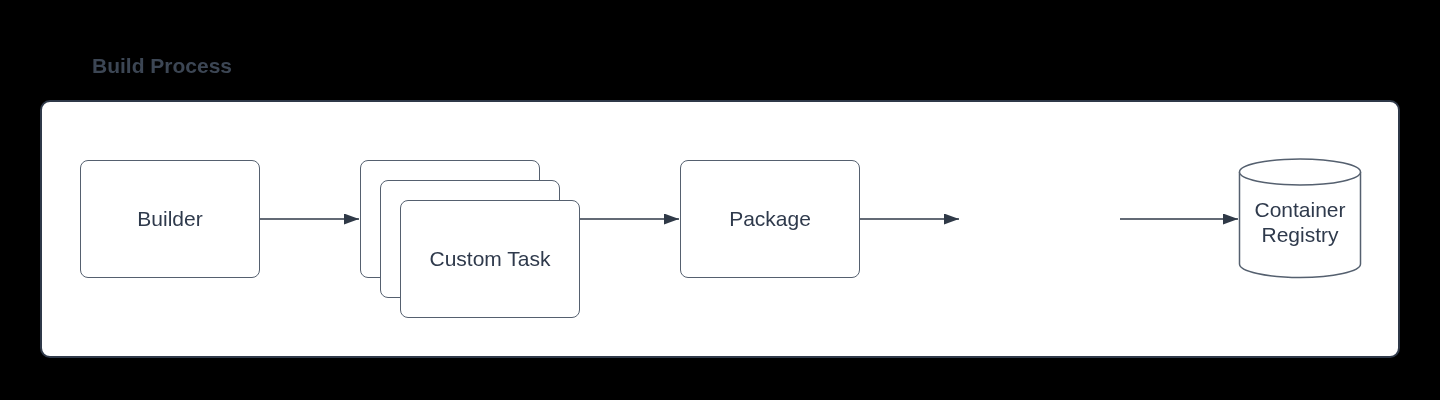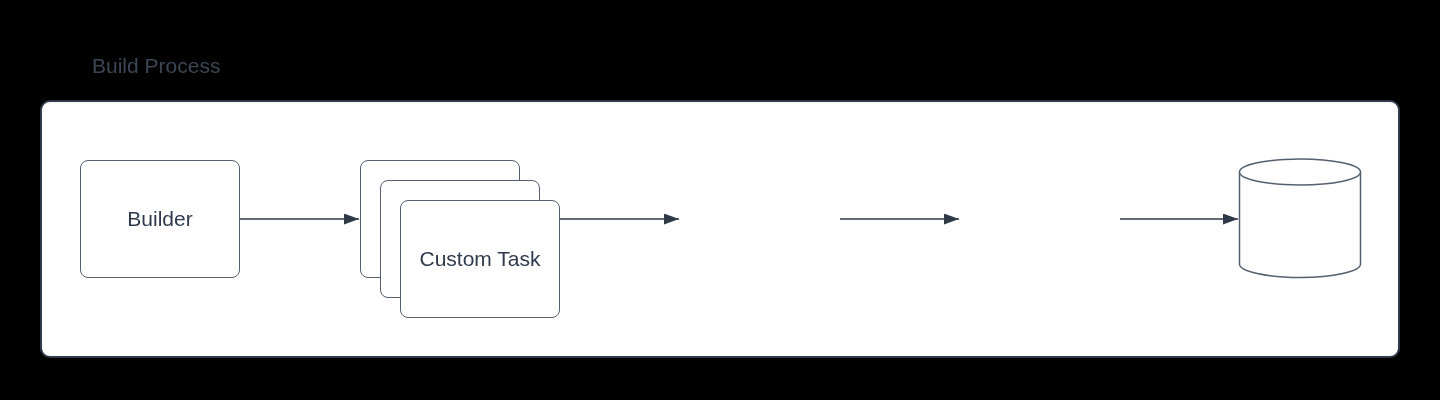--- a/index.html
+++ b/index.html
@@ -11,37 +11,37 @@
   .stage {
     position: relative;
     width: 1440px; height: 400px;
     background: #000;
     overflow: hidden;
   }
   .diagram-title {
     position: absolute;
     left: 92px; top: 54px;
     font-size: 21px;
-    font-weight: normal;
+    font-weight: bold;
     line-height: 24px;
     color: #3c4654;
     white-space: nowrap;
   }
   .panel {
     position: absolute;
     left: 40px; top: 100px;
     width: 1360px; height: 258px;
     background: #ffffff;
     border: 2px solid #2f3949;
     border-radius: 10px;
     box-sizing: border-box;
   }
   .node {
     position: absolute;
-    width: 160px; height: 118px;
+    width: 180px; height: 118px;
     background: #ffffff;
     border: 1.5px solid #55606f;
     border-radius: 8px;
     box-sizing: border-box;
     display: flex;
     align-items: center;
     justify-content: center;
     font-size: 21px;
     color: #2f3a4c;
     white-space: nowrap;
@@ -104,20 +104,26 @@
   <div class="node ct-back">
     <span>Custom Task</span>
   </div>
   <div class="node ct-mid">
     <span>Custom Task</span>
   </div>
   <div class="node ct-front">
     <span>Custom Task</span>
   </div>
 
+  <div class="node node-package">
+    <span>Package</span>
+  </div>
 
 
   <svg class="cylinder-svg" viewBox="0 0 124 121" xmlns="http://www.w3.org/2000/svg">
     <path d="M1.5,14 L1.5,106 A60.5,13.5 0 0 0 122.5,106 L122.5,14" fill="#ffffff" stroke="#55606f" stroke-width="1.5"></path>
     <ellipse cx="62" cy="14" rx="60.5" ry="13" fill="#ffffff" stroke="#55606f" stroke-width="1.5"></ellipse>
   </svg>
+  <div class="cylinder-label">
+    <span>Container Registry</span>
+  </div>
 
 </div>
 
 </body></html>

